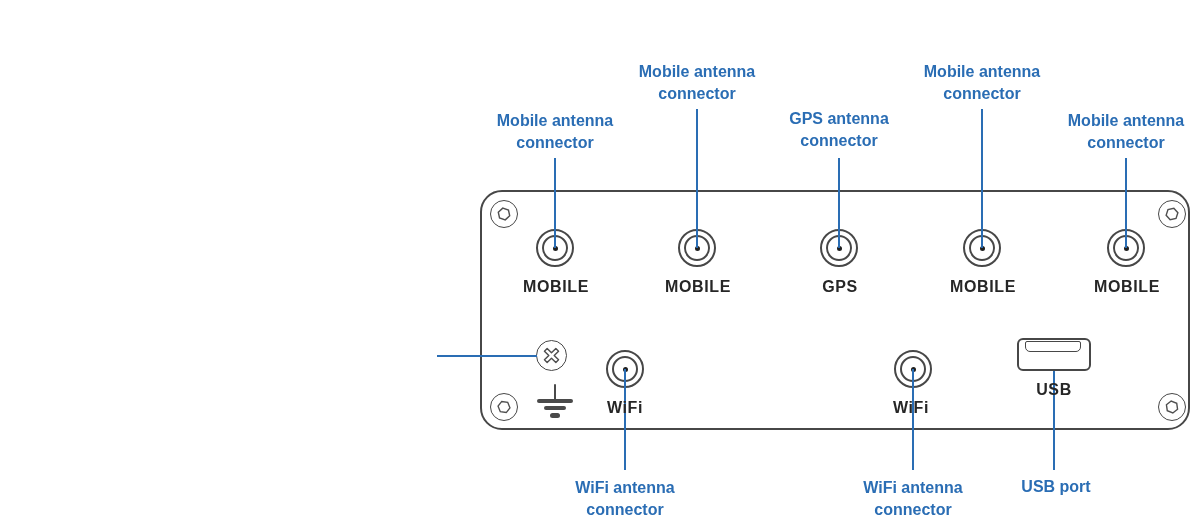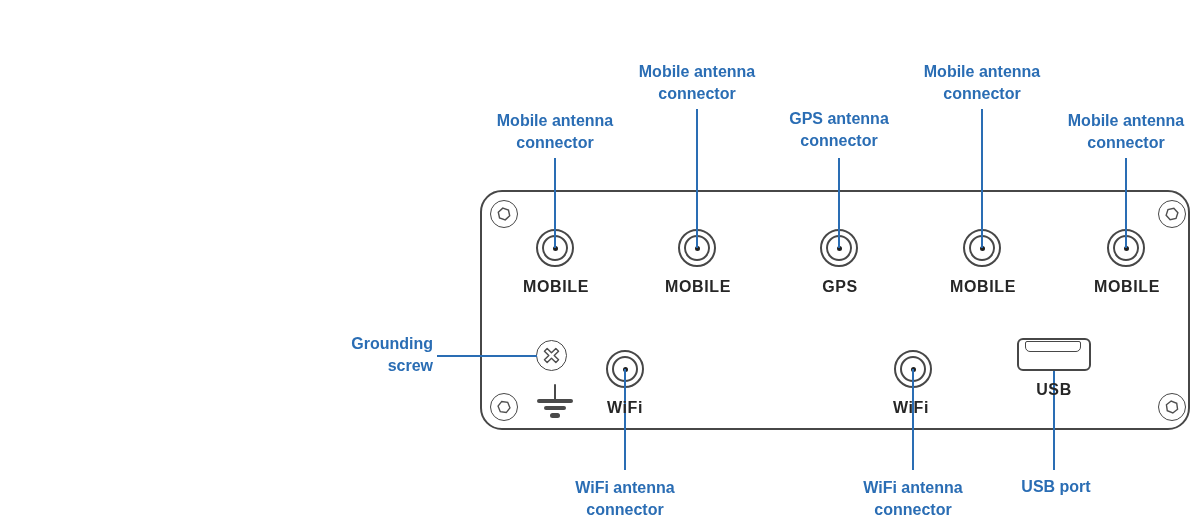--- a/index.html
+++ b/index.html
@@ -99,24 +99,20 @@
   </div>
   <div class="callout" style="left:982px;top:61px;">
     <div>Mobile antenna</div>
     <div>connector</div>
   </div>
   <div class="callout" style="left:1126px;top:110px;">
     <div>Mobile antenna</div>
     <div>connector</div>
   </div>
 
-  <div class="callout right-align" style="right:767px;top:333px;">
-    <div>Grounding</div>
-    <div>screw</div>
-  </div>
 
   <div class="callout" style="left:625px;top:477px;">
     <div>WiFi antenna</div>
     <div>connector</div>
   </div>
   <div class="callout" style="left:913px;top:477px;">
     <div>WiFi antenna</div>
     <div>connector</div>
   </div>
   <div class="callout" style="left:1056px;top:476px;">

